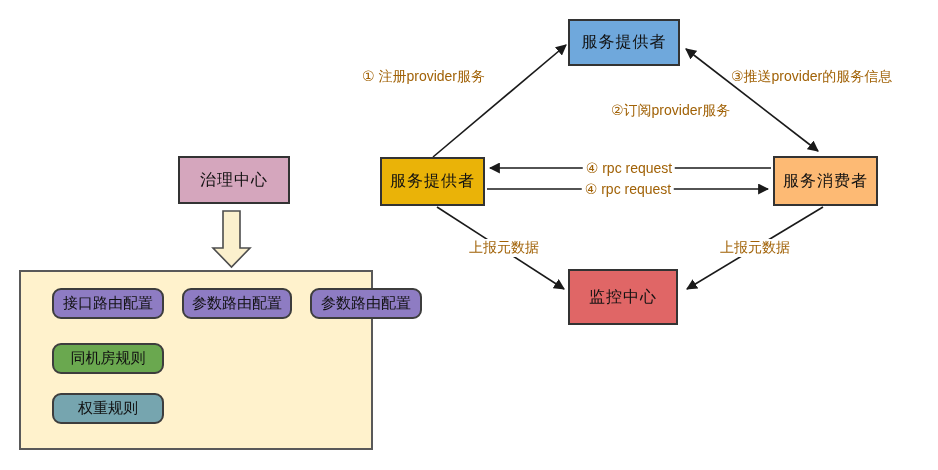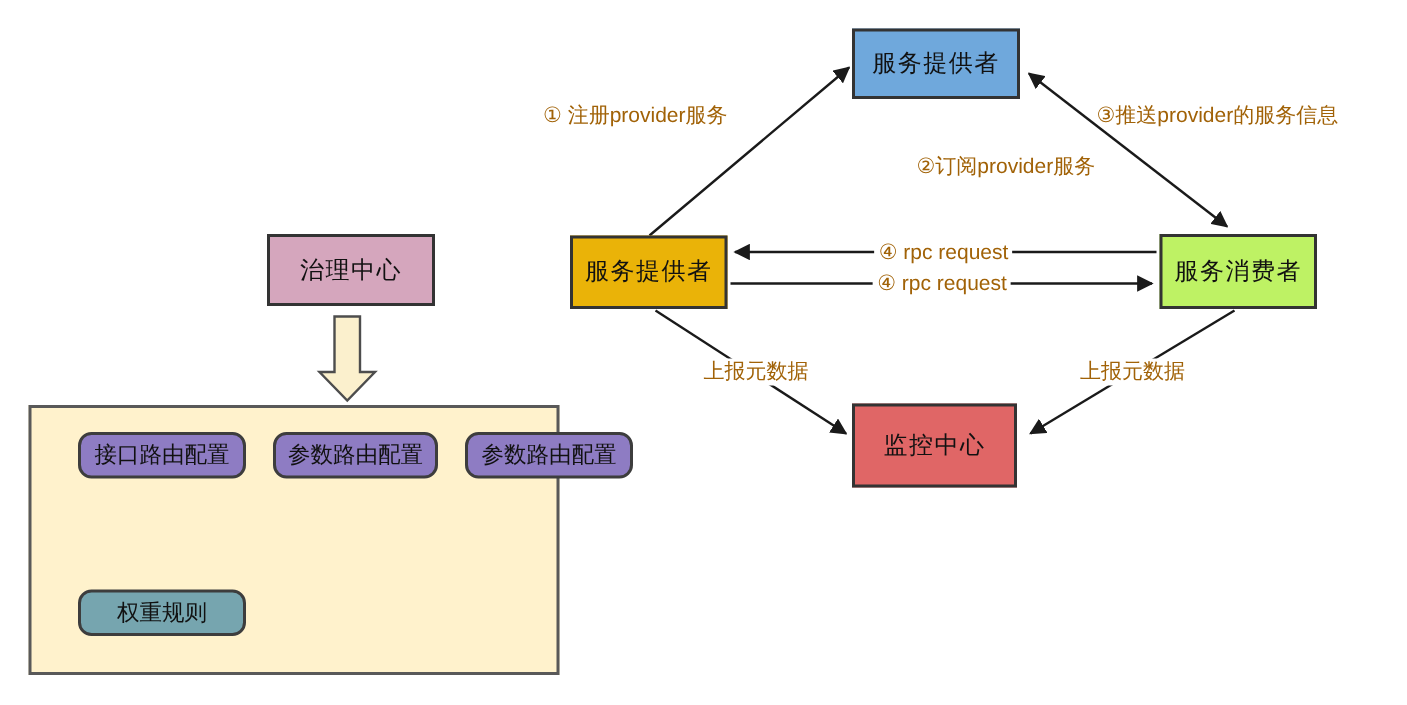--- a/index.html
+++ b/index.html
@@ -8,21 +8,21 @@
   .stage svg.arrows{position:absolute;left:0;top:0;width:938px;height:470px;}
 
   
   .node{
     position:absolute;display:flex;align-items:center;justify-content:center;
     border:2px solid #333333;font-size:16px;letter-spacing:1px;color:#111;
     box-sizing:border-box;white-space:nowrap;
   }
   .node-registry  {left:568px;top:19px; width:112px;height:47px;background:#6FA8DC;}
   .node-provider  {left:380px;top:157px;width:105px;height:49px;background:#eab308;}
-  .node-consumer  {left:773px;top:156px;width:105px;height:50px;background:#bef264;}
+  .node-consumer  {left:773px;top:156px;width:105px;height:50px;background:#fdba74;}
   .node-monitor   {left:568px;top:269px;width:110px;height:56px;background:#E06666;}
   .node-governance{left:178px;top:156px;width:112px;height:48px;background:#D5A6BD;}
 
   
   .edge-label{position:absolute;font-size:14px;white-space:nowrap;color:#a16207;}
   .lbl-register {left:362px;top:68px;}
   .lbl-subscribe{left:611px;top:102px;}
   .lbl-push     {left:731px;top:68px;}
   .on-line{background:#ffffff;padding:0 3px;transform:translate(-50%,-50%);}
   .lbl-rpc-request {left:629px;top:168px;}
@@ -88,16 +88,17 @@
   <div class="edge-label lbl-push">③推送provider的服务信息</div>
   <div class="edge-label on-line lbl-rpc-request">④ rpc request</div>
   <div class="edge-label on-line lbl-rpc-response">④ rpc request</div>
   <div class="edge-label on-line lbl-report-left">上报元数据</div>
   <div class="edge-label on-line lbl-report-right">上报元数据</div>
 
   <div class="panel">
     <div class="chip chip-purple chip-1">接口路由配置</div>
     <div class="chip chip-purple chip-2">参数路由配置</div>
     <div class="chip chip-purple chip-3">参数路由配置</div>
+    <div class="chip chip-green  chip-4">同机房规则</div>
     <div class="chip chip-teal   chip-5">权重规则</div>
   </div>
 
 </div>
 
 </body></html>

